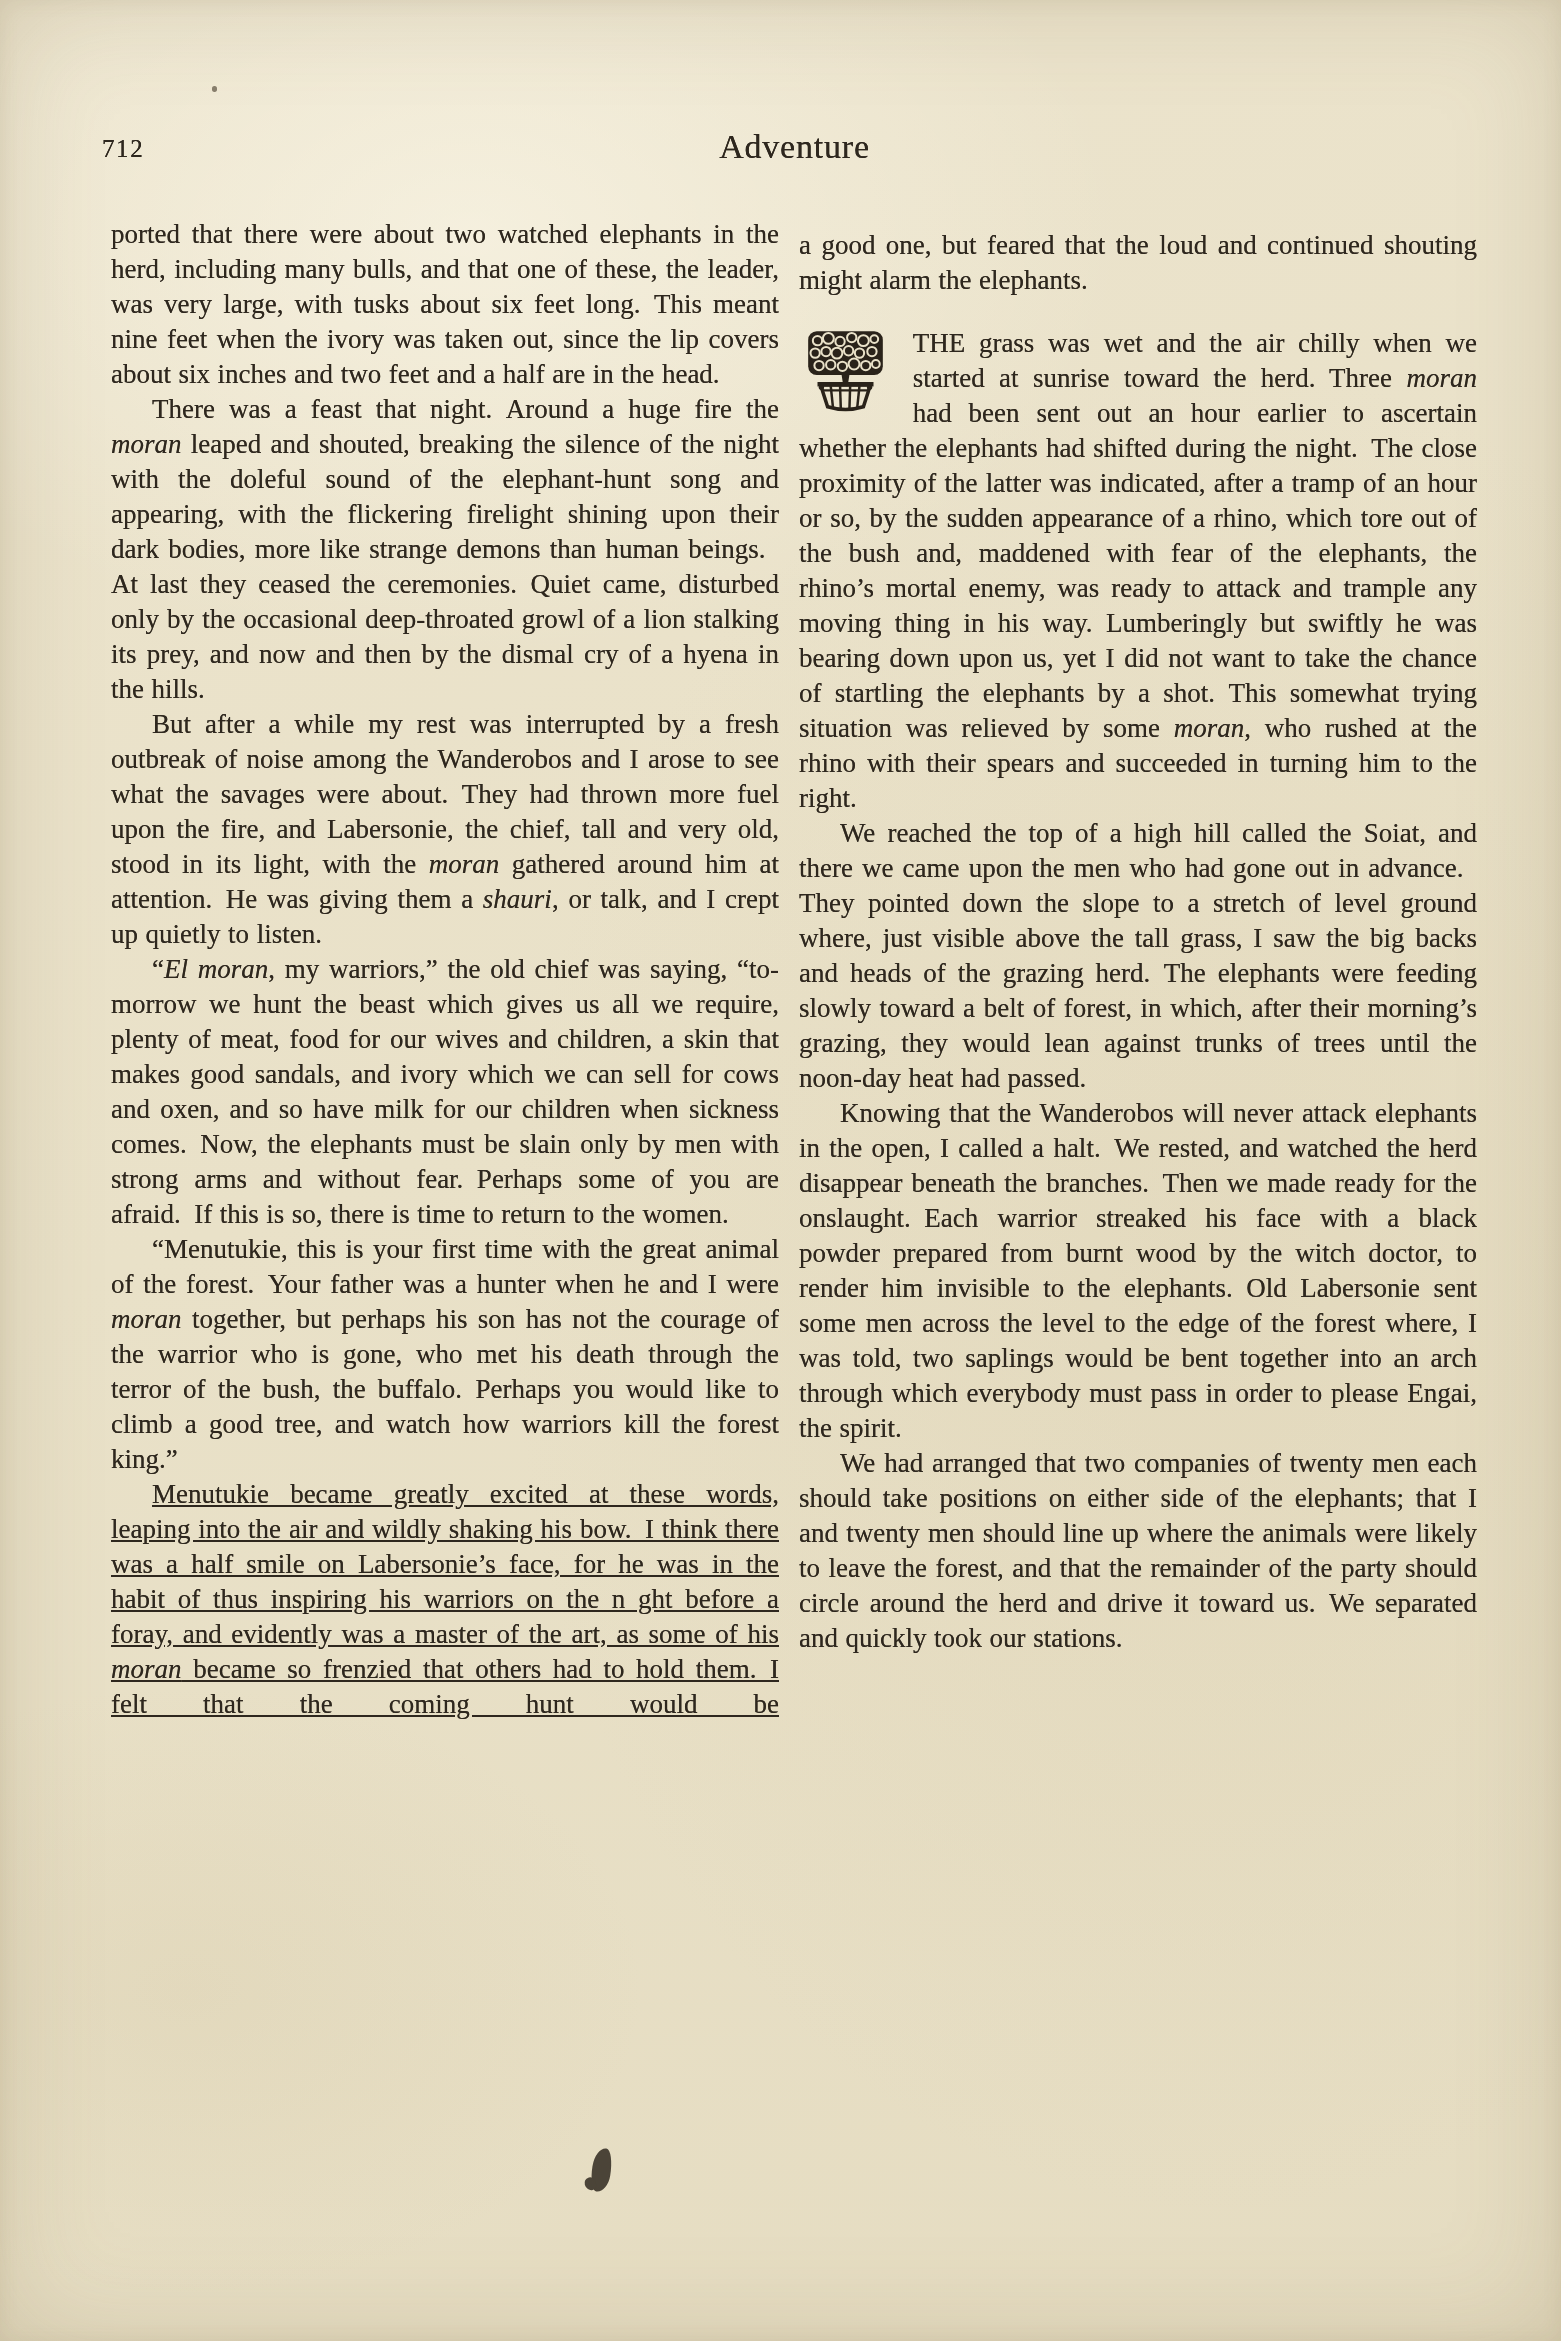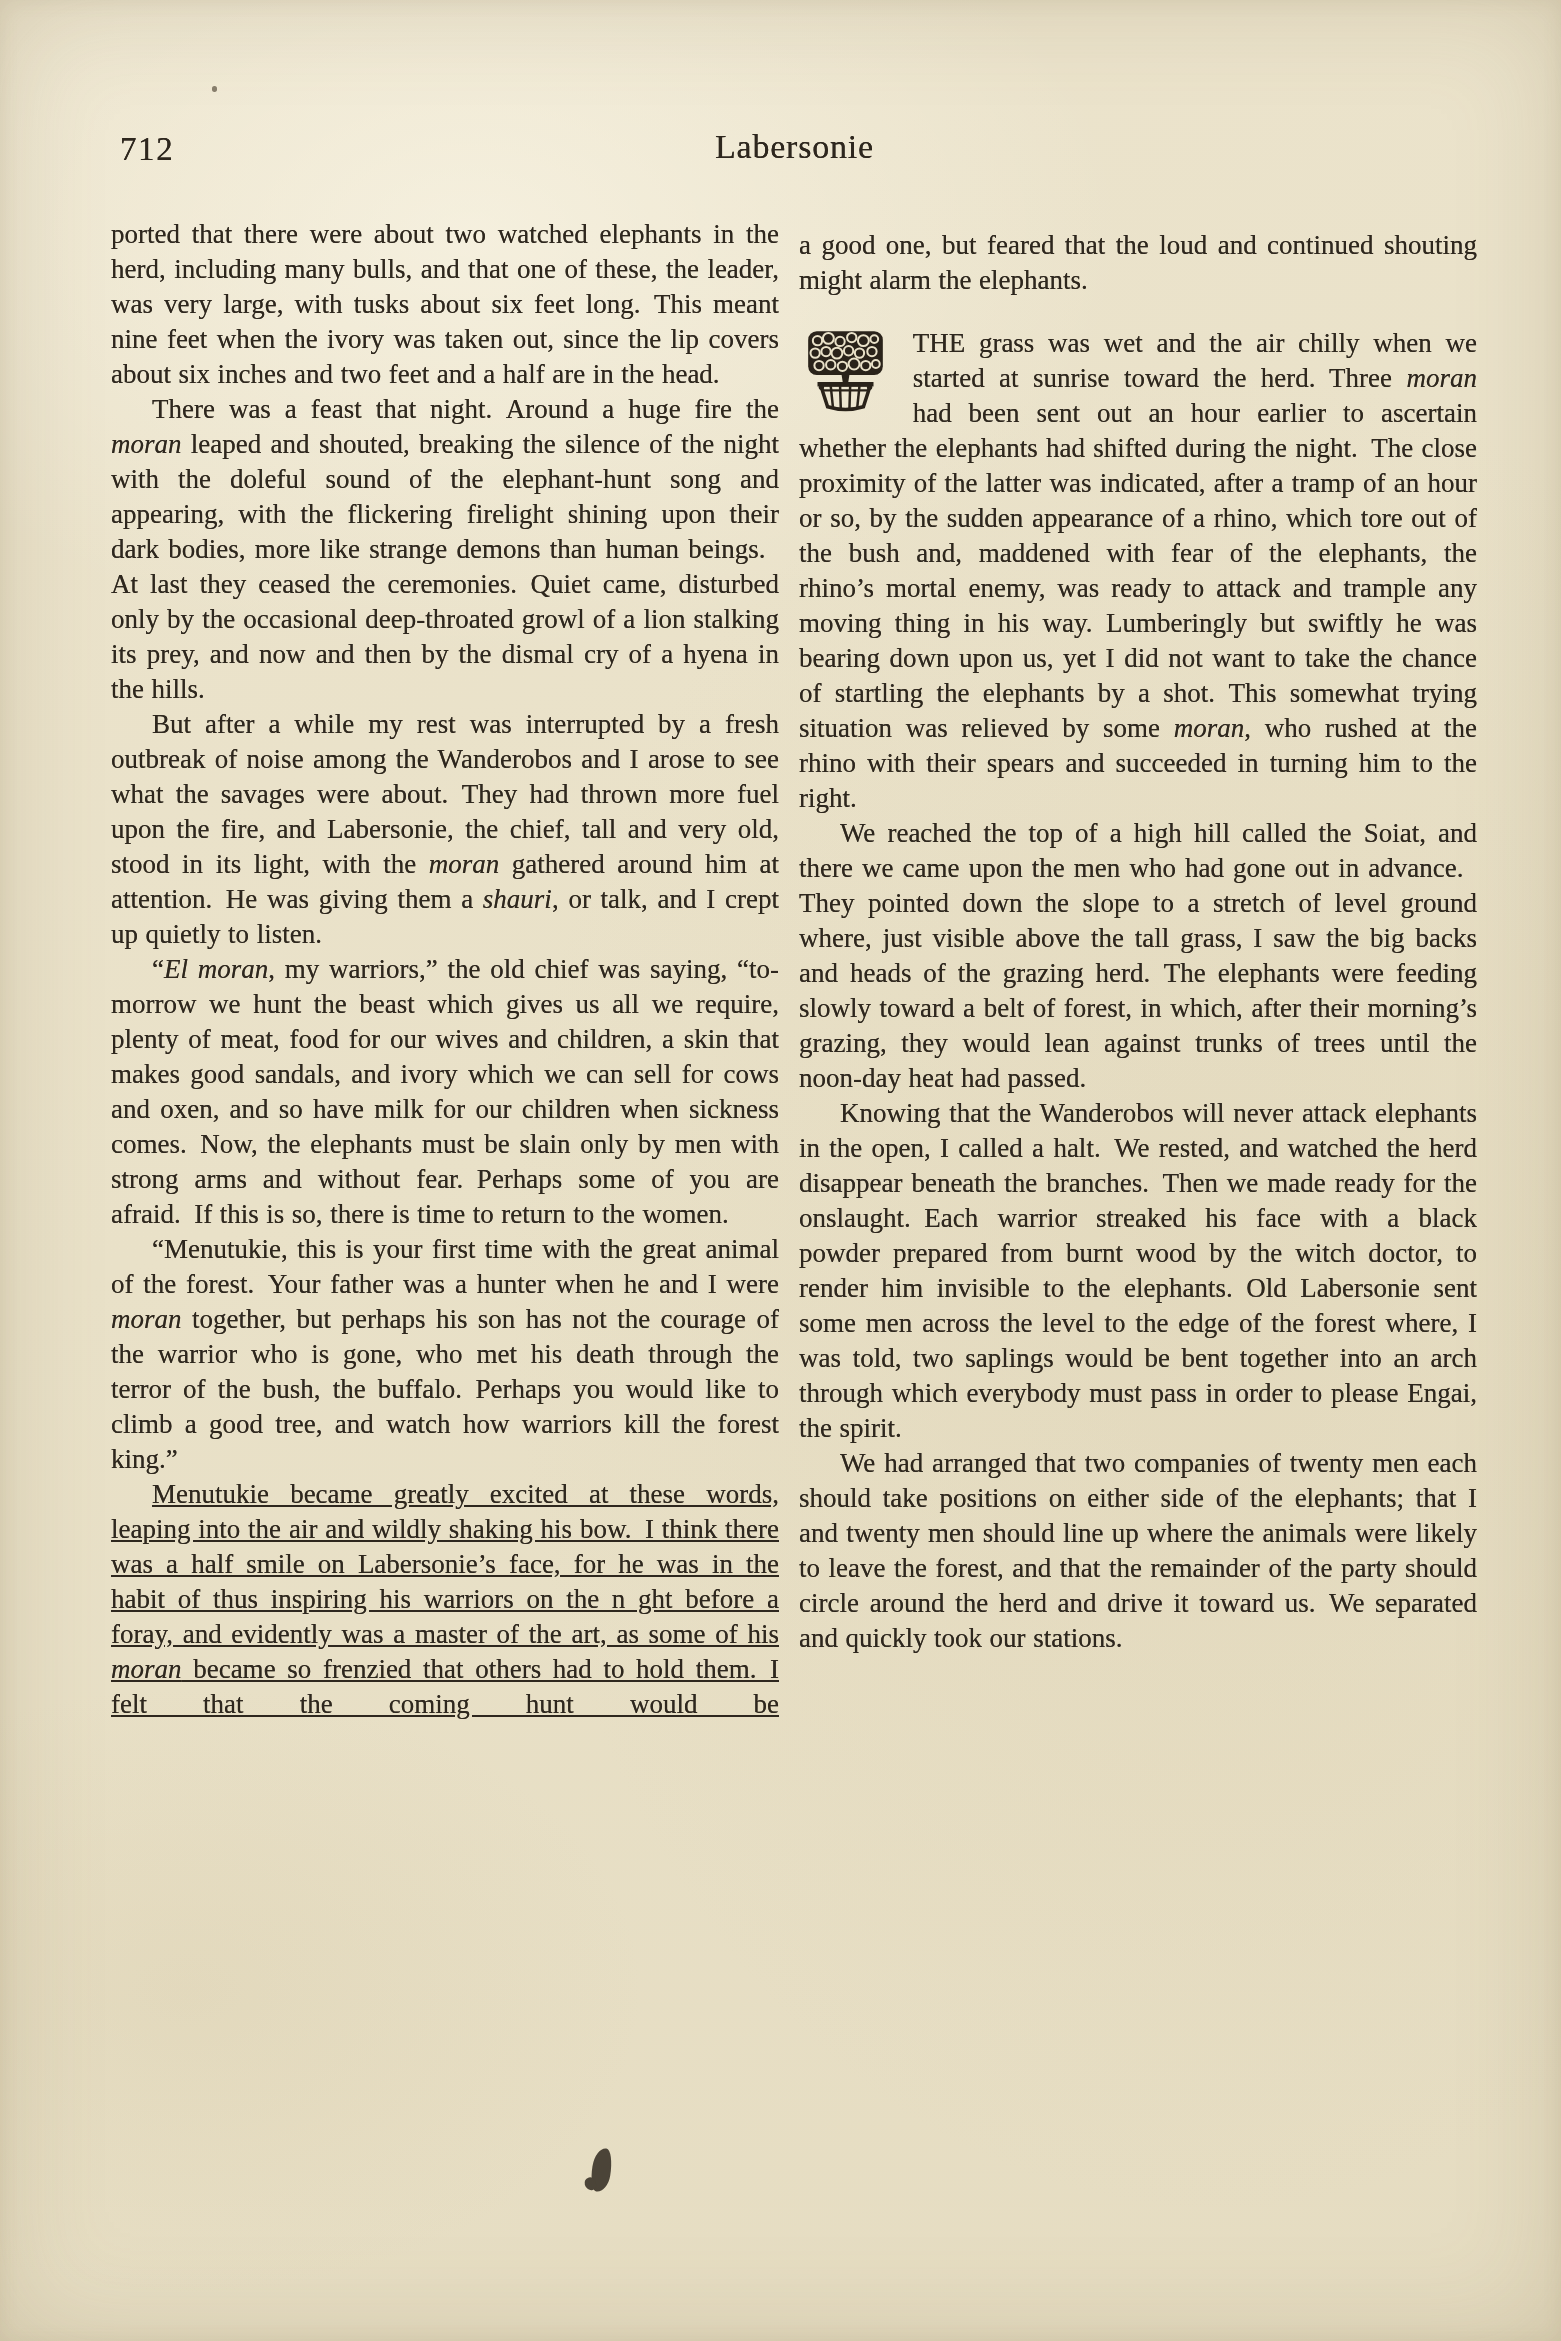--- a/index.html
+++ b/index.html
@@ -12,22 +12,22 @@
       radial-gradient(1093px 703px at 30% 10%, rgba(255,252,240,.5), rgba(255,252,240,0) 60%),
       radial-gradient(1015px 1327px at 78% 55%, rgba(210,196,160,.22), rgba(210,196,160,0) 70%),
       radial-gradient(703px 468px at 12% 85%, rgba(205,190,152,.18), rgba(205,190,152,0) 65%),
       linear-gradient(160deg,#ece4cd 0%,#e9e1c8 45%,#e5dcc1 100%);
   }
   .page::after{
     content:"";position:absolute;inset:0;pointer-events:none;
     box-shadow:inset 0 0 109px rgba(120,100,60,.20), inset 0 0 19px rgba(120,100,60,.10);
   }
   .page-number{
-    position:absolute;left:120px;top:131px;
-    font-size:33px;line-height:36px;letter-spacing:1.6px;
+    position:absolute;left:102px;top:131px;
+    font-size:25px;line-height:36px;letter-spacing:1.6px;
     text-shadow:0 0 0.5px currentColor;
   }
   .page-title{
     position:absolute;left:109px;top:128px;width:1371px;
     text-align:center;font-size:34px;line-height:37px;letter-spacing:0.8px;
     text-shadow:0 0 0.5px currentColor;
   }
   .col{
     position:absolute;top:217px;
     font-size:27px;line-height:35px;
@@ -60,21 +60,21 @@
   .speck{
     position:absolute;left:212px;top:86px;width:4.7px;height:5.5px;
     background:#6e6452;border-radius:50%;opacity:.8;
   }
 </style>
 </head>
 <body>
 
 <div class="page">
   <div class="page-number">712</div>
-  <div class="page-title">Labersonie</div>
+  <div class="page-title">Adventure</div>
 
   <div class="col col-left" id="col-left">
       <p class="noindent"><span>ported that there were about two watched elephants in the herd, including many bulls, and that one of these, the leader, was very large, with tusks about six feet long. This meant nine feet when the ivory was taken out, since the lip covers about six inches and two feet and a half are in the head.</span></p>
       <p><span>There was a feast that night. Around a huge fire the </span><em>moran</em><span> leaped and shouted, breaking the silence of the night with the doleful sound of the elephant-hunt song and appearing, with the flickering firelight shining upon their dark bodies, more like strange demons than human beings. At last they ceased the ceremonies. Quiet came, disturbed only by the occasional deep-throated growl of a lion stalking its prey, and now and then by the dismal cry of a hyena in the hills.</span></p>
       <p><span>But after a while my rest was interrupted by a fresh outbreak of noise among the Wanderobos and I arose to see what the savages were about. They had thrown more fuel upon the fire, and Labersonie, the chief, tall and very old, stood in its light, with the </span><em>moran</em><span> gathered around him at attention. He was giving them a </span><em>shauri</em><span>, or talk, and I crept up quietly to listen.</span></p>
       <p><span>“</span><em>El moran</em><span>, my warriors,” the old chief was saying, “to-morrow we hunt the beast which gives us all we require, plenty of meat, food for our wives and children, a skin that makes good sandals, and ivory which we can sell for cows and oxen, and so have milk for our children when sickness comes. Now, the elephants must be slain only by men with strong arms and without fear. Perhaps some of you are afraid. If this is so, there is time to return to the women.</span></p>
       <p><span>“Menutukie, this is your first time with the great animal of the forest. Your father was a hunter when he and I were </span><em>moran</em><span> together, but perhaps his son has not the courage of the warrior who is gone, who met his death through the terror of the bush, the buffalo. Perhaps you would like to climb a good tree, and watch how warriors kill the forest king.”</span></p>
       <p class="runon"><span>Menutukie became greatly excited at these words, leaping into the air and wildly shaking his bow. I think there was a half smile on Labersonie’s face, for he was in the habit of thus inspiring his warriors on the n ght before a foray, and evidently was a master of the art, as some of his </span><em>moran</em><span> became so frenzied that others had to hold them. I felt that the coming hunt would be</span></p>
     </div>
   <div class="col col-right" id="col-right">

